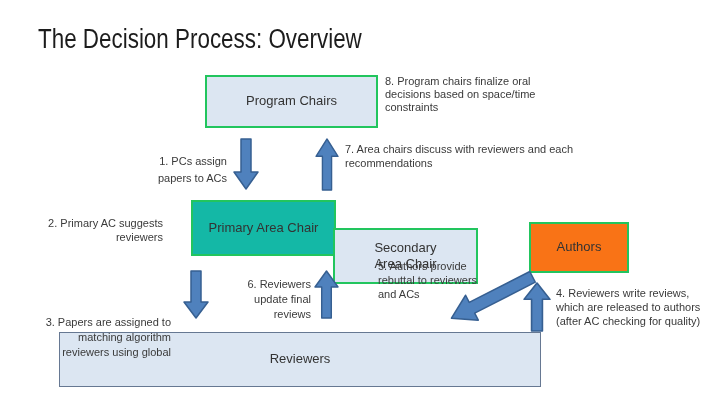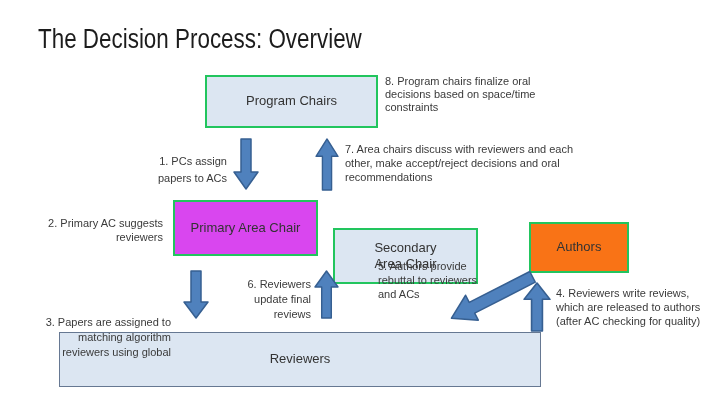--- a/index.html
+++ b/index.html
@@ -49,21 +49,21 @@
 <body>
 
 <div class="slide">
 
   <div class="title" style="color: rgb(28, 28, 28);">The Decision Process: Overview</div>
 
   <div class="box box-program" style="background: rgb(220, 230, 242);">
     <span>Program Chairs</span>
   </div>
 
-  <div class="box box-primary" style="background: #d946ef;">
+  <div class="box box-primary" style="background: #14b8a6; margin-left: 18px;">
     <span>Primary Area Chair</span>
   </div>
 
   <div class="box box-secondary" style="background: rgb(220, 230, 242);">
     <span>Secondary Area Chair</span>
   </div>
 
   <div class="box box-authors" style="background: #f97316;">
     <span>Authors</span>
   </div>
@@ -78,21 +78,20 @@
     <span>constraints</span>
   </div>
 
   <div class="note note-1 r">
     <span>1. PCs assign</span>
     <span>papers to ACs</span>
   </div>
 
   <div class="note note-7">
     <span>7. Area chairs discuss with reviewers and each</span>
-    <span>other, make accept/reject decisions and oral</span>
     <span>recommendations</span>
   </div>
 
   <div class="note note-2 r">
     <span>2. Primary AC suggests</span>
     <span>reviewers</span>
   </div>
 
   <div class="note note-3 r">
     <span>3. Papers are assigned to</span>

